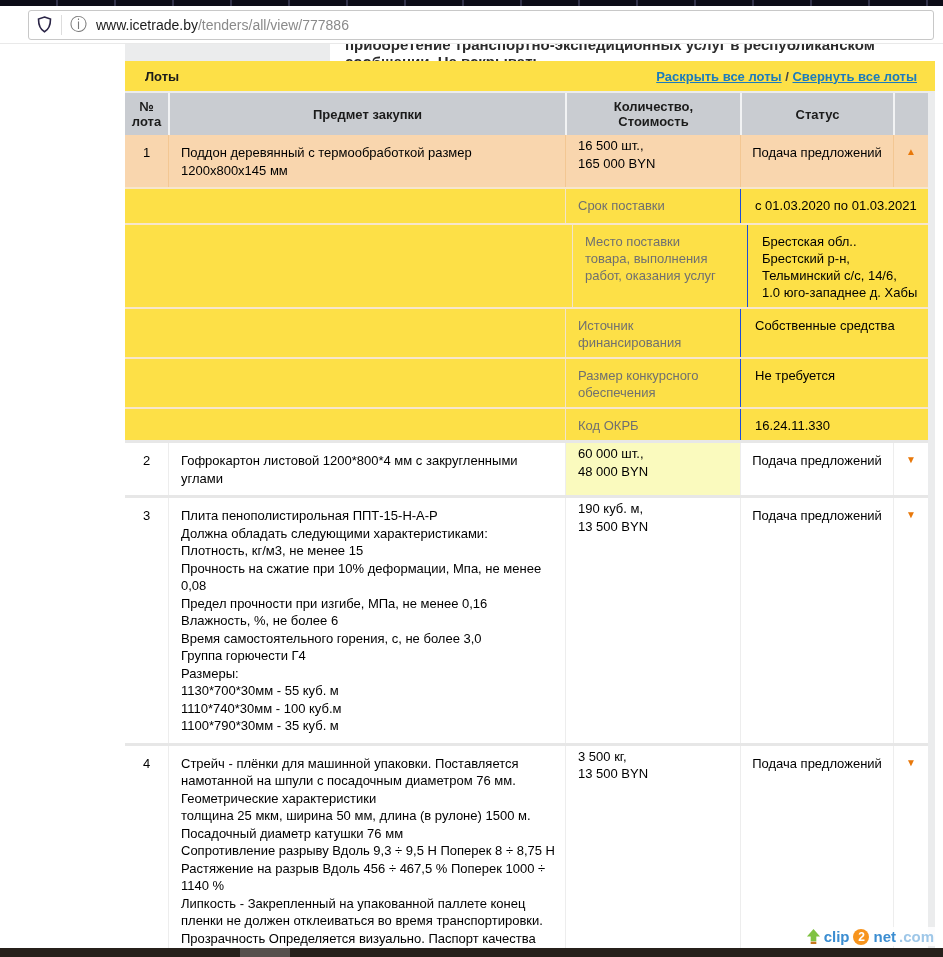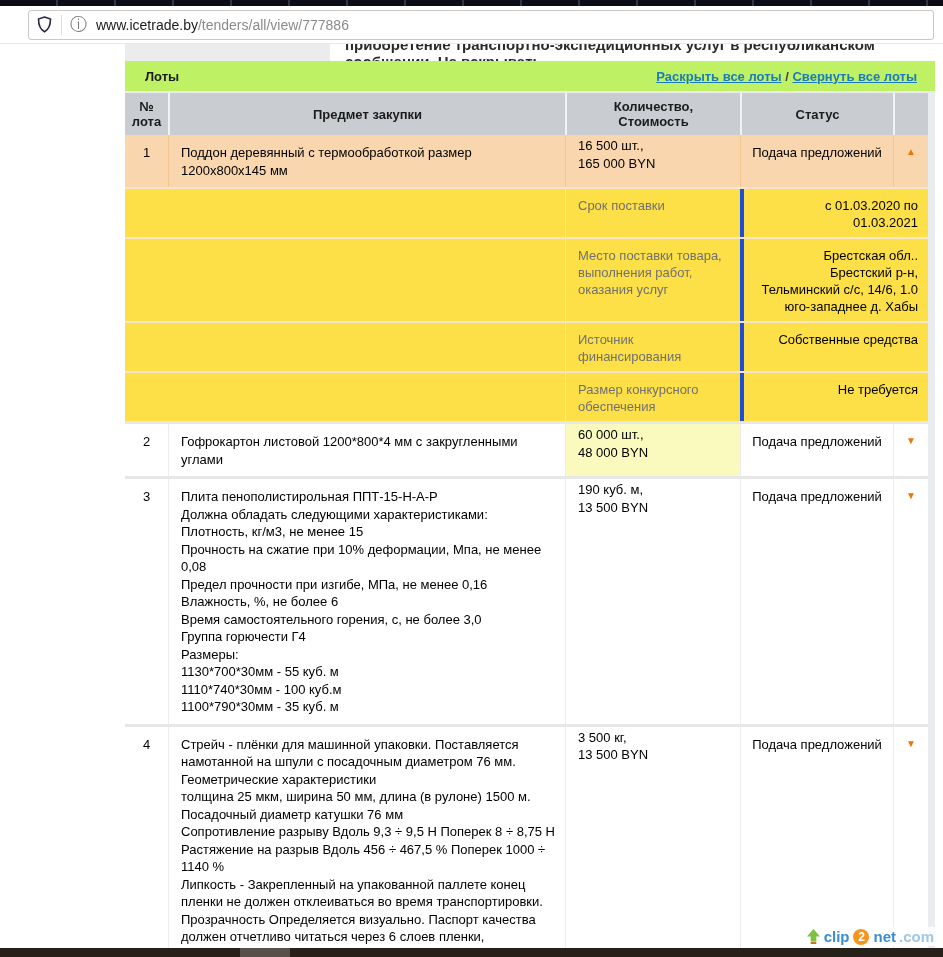--- a/index.html
+++ b/index.html
@@ -20,21 +20,21 @@
   .url .path { color:#8a8a8a; }
 
   
   .page { position:relative; width:943px; height:904px; background:#fff; overflow:hidden; }
   .panel { position:absolute; left:125px; top:0; width:810px; background:#ebeced; }
 
   .croprow { height:17px; overflow:hidden; position:relative; background:#ebeced; }
   .cropcell { position:absolute; left:205px; right:0; top:0; bottom:0; background:#fff; overflow:hidden; }
   .cropcell span { display:block; margin-top:-8px; padding-left:15px; font-size:15px; font-weight:bold; color:#2b2b2b; }
 
-  .lotsbar { height:30px; background:#bef264; display:flex; align-items:center; justify-content:space-between;
+  .lotsbar { height:30px; background:#fde047; display:flex; align-items:center; justify-content:space-between;
     padding:0 18px 0 20px; margin-bottom:2px; }
   .lotsbar .ttl { font-size:13px; font-weight:bold; color:#1b1b1b; }
   .lotslinks { font-size:13px; font-weight:bold; color:#444; }
   .lotslinks a { color:#1a7bbe; text-decoration:underline; cursor:pointer; }
 
   
   .tbl { width:803px; background:#fff; }
   .trow { display:grid; grid-template-columns:43px 397px 175px 153px 35px; }
   .thead { background:#c9ccd1; }
   .thead .hc { padding:6px 4px; min-height:41px; display:flex; align-items:center; justify-content:center;
@@ -55,22 +55,22 @@
   .row1 .cell { border-left-color:#f3c793; }
   .r2 { min-height:47px; }
   .r3 { min-height:210px; }
   .r4 { min-height:190px; }
   .hl-yellow { background:#fafabe; }
 
   
   .drow { display:grid; grid-template-columns:440px 175px 188px; background:#fde047;
     border-top:2px solid #f7e6cb; }
   .drow .dlabel { border-left:1px solid #f3e4c9; color:#707070; font-size:13px; line-height:17px; padding:8px 14px 6px 12px; }
-  .drow .dval { border-left:4px solid #1d4ed8; color:#000; font-size:13px; line-height:17px; padding:8px 10px 6px 14px;text-align:right; }
-  .dh1 { min-height:34px; } .dh2 { min-height:60px; } .dh3 { min-height:31px; }
+  .drow .dval { border-left:1px solid #1d4ed8; color:#000; font-size:13px; line-height:17px; padding:8px 10px 6px 14px; }
+  .dh1 { min-height:34px; } .dh2 { min-height:60px;margin-left:7px; } .dh3 { min-height:31px; }
   .dh4 { min-height:44px; } .dh5 { min-height:31px; }
 
   
   .bottombar { position:absolute; left:0; bottom:0; width:943px; height:9px; background:#26201b; }
   .bb-thumb { position:absolute; left:240px; top:0; width:50px; height:9px; background:#56514d; }
 
   
   .wm { position:absolute; right:6px; bottom:11px; display:flex; align-items:center; gap:3px;
     font-size:15px; font-weight:bold; background:rgba(255,255,255,.85); padding:1px 3px; }
   .wm .blue { color:#3b8dd1; }
@@ -144,20 +144,25 @@
         </div>
         <div class="drow">
           <div class="dspacer"></div>
           <div class="dlabel dh3">Источник финансирования</div>
           <div class="dval dh3">Собственные средства</div>
         </div>
         <div class="drow">
           <div class="dspacer"></div>
           <div class="dlabel dh4">Размер конкурсного обеспечения</div>
           <div class="dval dh4">Не требуется</div>
+        </div>
+        <div class="drow">
+          <div class="dspacer"></div>
+          <div class="dlabel dh5">Код ОКРБ</div>
+          <div class="dval dh5">16.24.11.330</div>
         </div>
 
         <div class="trow mainrow r2">
           <div class="cell c-num">2</div>
           <div class="cell c-sub">Гофрокартон листовой 1200*800*4 мм с закругленными углами</div>
           <div class="cell c-qty hl-yellow">60 000 шт.,
 48 000 BYN</div>
           <div class="cell c-st">Подача предложений</div>
           <div class="cell c-tg"><span class="tri">▼</span></div>
         </div>

